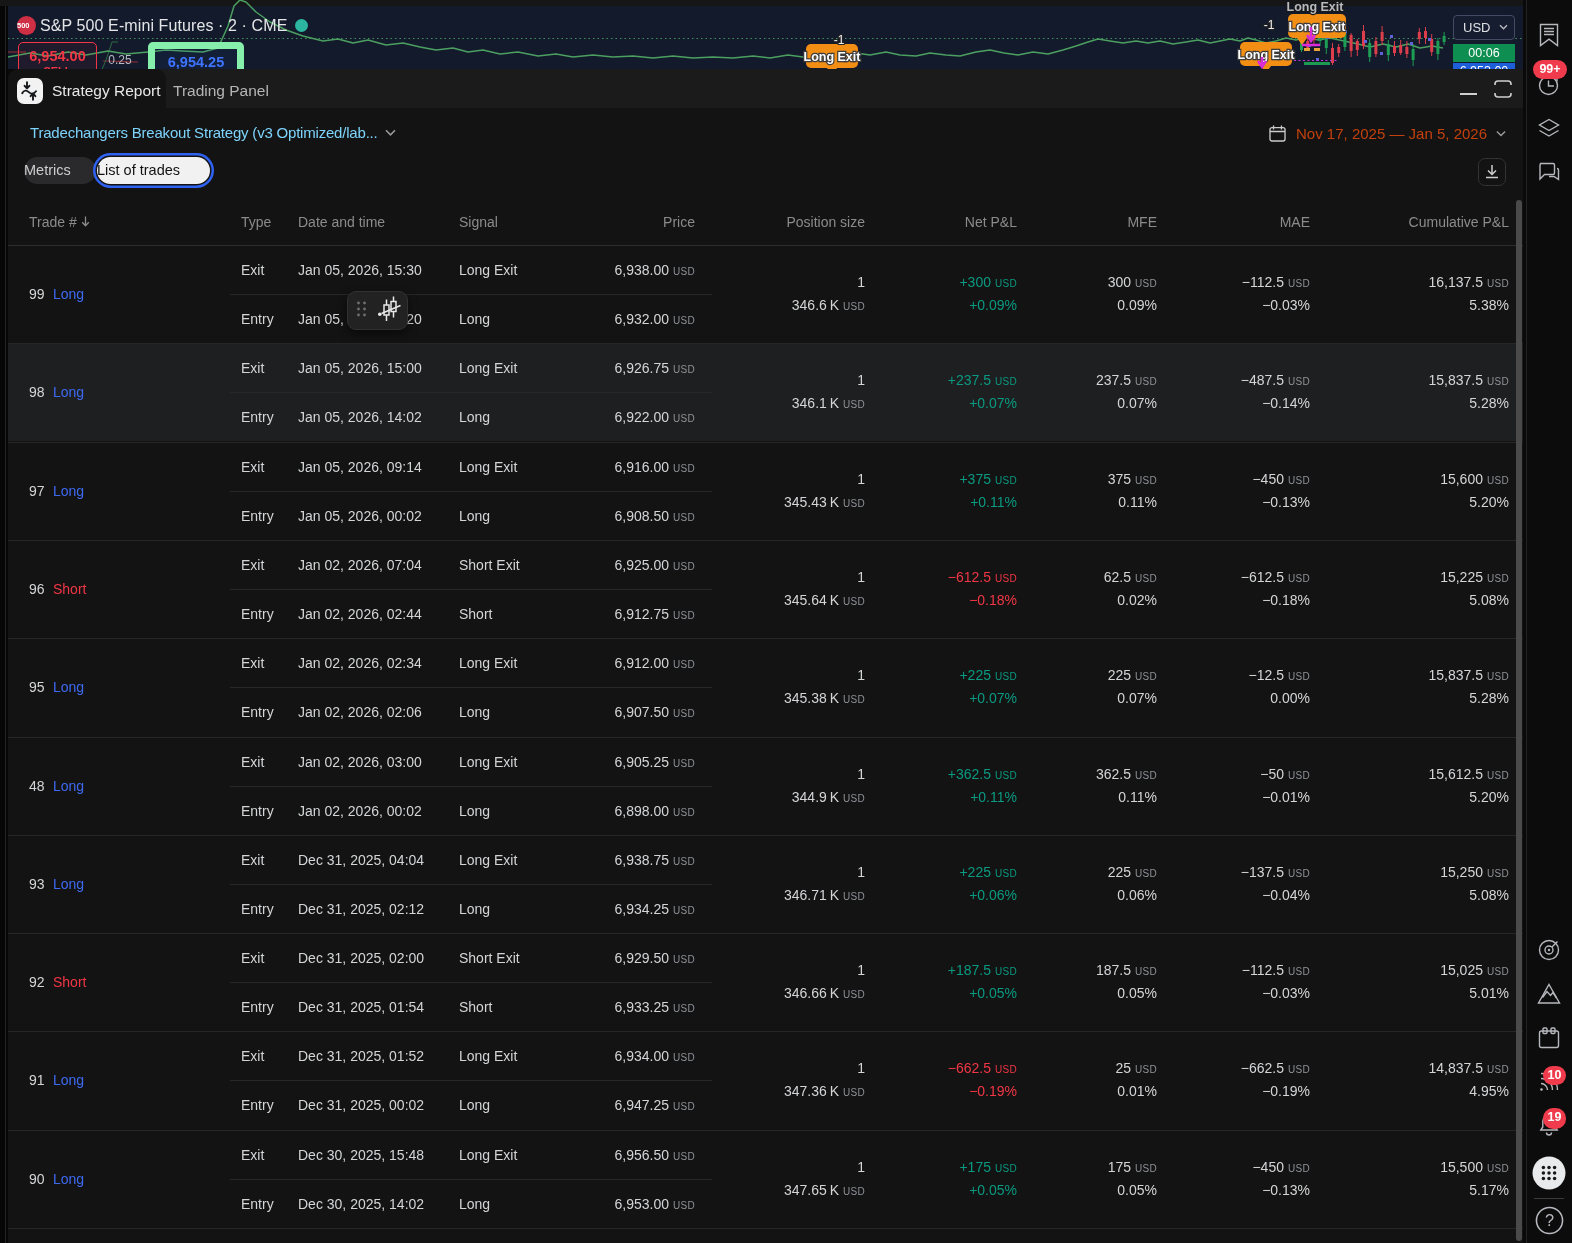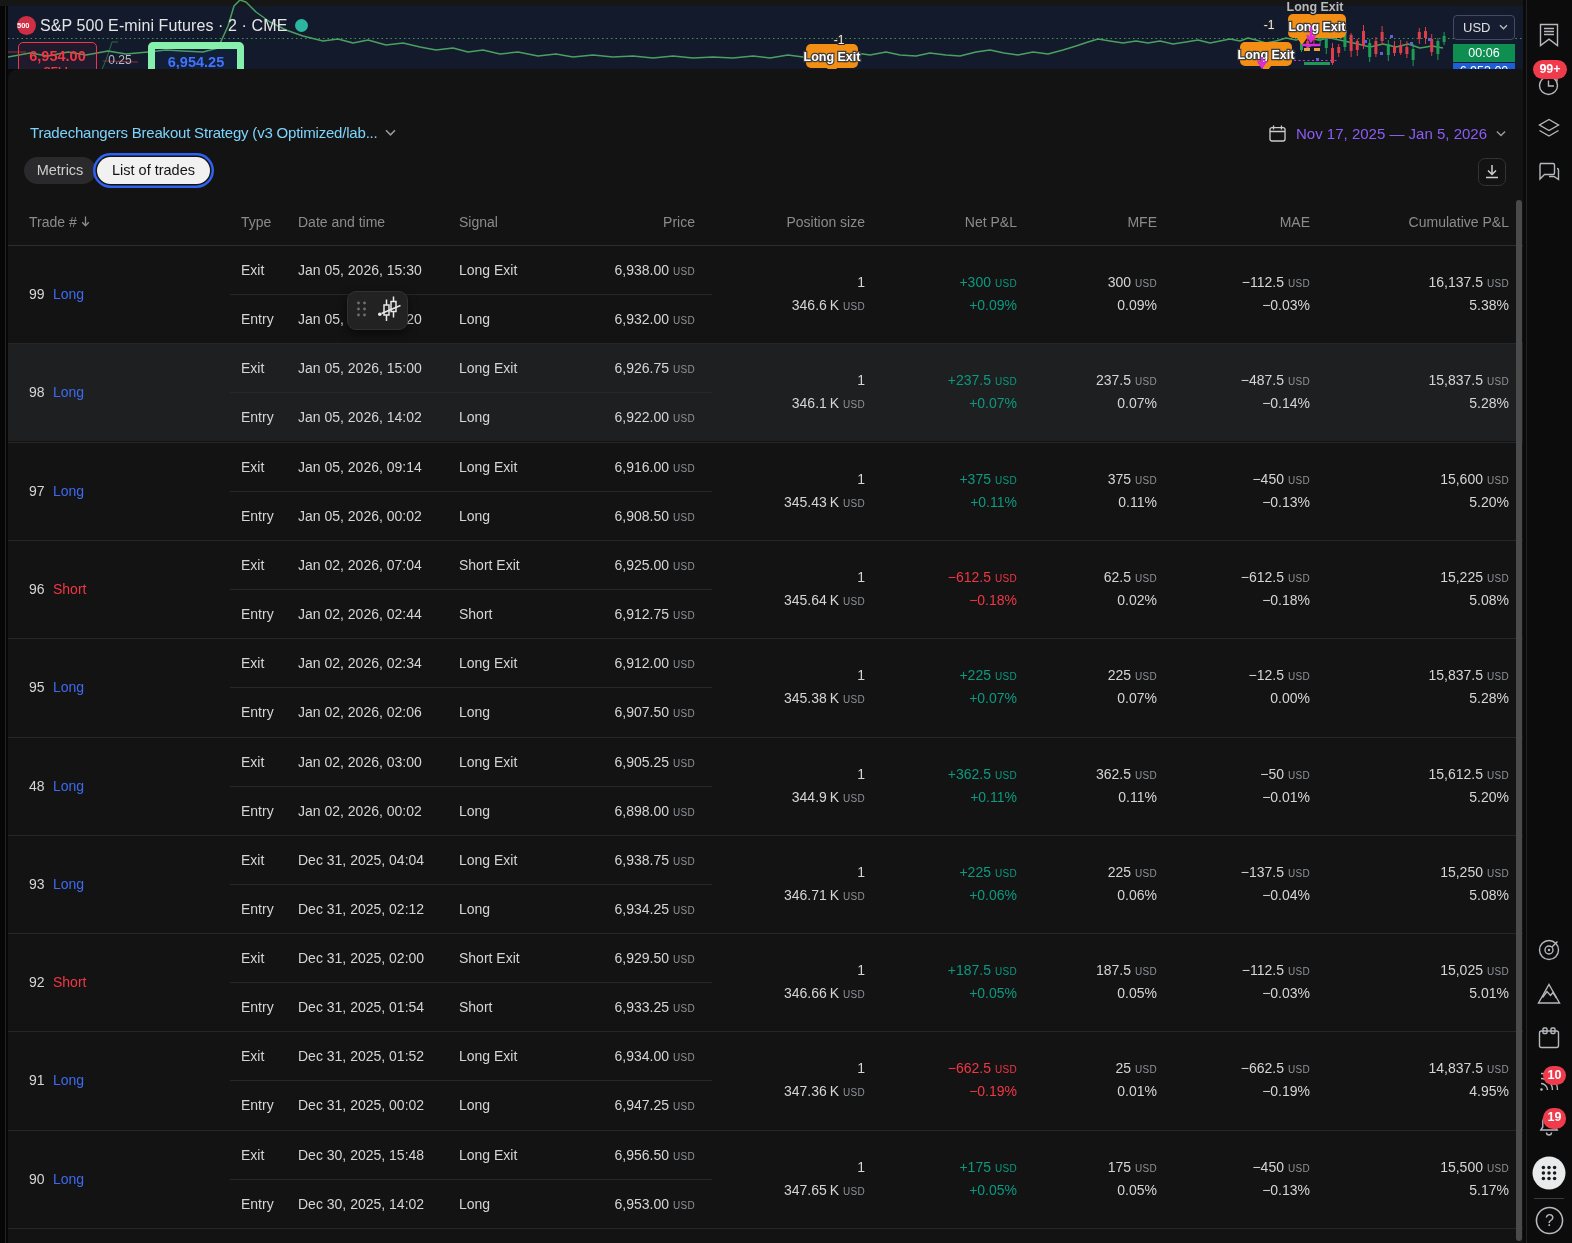--- a/index.html
+++ b/index.html
@@ -28,22 +28,22 @@
 #topstrip{position:absolute;left:0;top:0;width:8px;height:6px;background:#161616}
 #panel{position:absolute;left:8px;top:69px;width:1515px;height:1174px;background:#131313;border-radius:10px 0 0 0;overflow:hidden}
 #tabs{position:absolute;left:0;top:0;width:100%;height:39px;background:#1b1b1b;border-radius:10px 0 0 0}
 #atab{position:absolute;left:0;top:0;width:158px;height:39px;background:#131313;border-radius:10px 10px 0 0}
 #atab .tico{position:absolute;left:9px;top:9px;width:26px;height:26px;border-radius:7px;background:#f2f2f2}
 #atab span{position:absolute;left:44px;top:13px;font-size:15.5px;color:#e8e8e8}
 #ttab{position:absolute;left:165px;top:13px;font-size:15.5px;color:#b5b5b5}
 .mindash{position:absolute;left:1452px;top:24px;width:17px;height:2px;background:#cfcfcf}
 #title{position:absolute;left:22px;top:55px;font-size:15px;letter-spacing:-.2px;font-weight:400;color:#7dd3fc}
 #title svg{margin-left:7px;vertical-align:2px}
-#dr{position:absolute;right:17px;top:54px;font-size:15px;color:#8b5cf6;display:flex;align-items:center;gap:9px;height:20px}
-.pill{position:absolute;top:88px;height:27px;border-radius:14px;font-size:14.5px;text-align:center}
+#dr{position:absolute;right:17px;top:54px;font-size:15px;color:#c2410c;display:flex;align-items:center;gap:9px;height:20px}
+.pill{position:absolute;top:88px;height:27px;border-radius:14px;font-size:14.5px;}
 #pm{left:16px;width:72px;background:#2a2a2c;color:#cdcdcd;line-height:27px}
 #pl{left:89px;width:113px;background:#f1f1f1;color:#121212;line-height:27px;box-shadow:0 0 0 1.5px #131313,0 0 0 4px #2f62f0}
 #dl{position:absolute;left:1470px;top:89px;width:28px;height:28px;border:1px solid #323232;border-radius:7px}
 .hd{position:absolute;top:145px;font-size:14px;color:#8b8b8b;white-space:nowrap}
 .hr{text-align:center}
 #hline{position:absolute;left:0;top:176px;width:100%;height:1px;background:#2e2e2e}
 .gl{position:absolute;left:0;width:100%;height:1px;background:#262626}
 .g{position:absolute;left:0;width:1515px;height:98px}
 .g span{position:absolute;font-size:14px;color:#d4d5d7;white-space:nowrap;line-height:17px}
 .g .sep{position:absolute;left:222px;top:49px;width:482px;height:1px;background:#272727}
@@ -169,20 +169,37 @@
         <path d="M1,1.2 L4.5,4.8 L8,1.2" stroke="#b6b8bd" stroke-width="1.4" fill="none"></path>
       </svg></div>
 <div class="cd">00:06</div>
 <div class="bluep">6,953.00</div>
 </div>
 <div id="lstrip">
     <i></i>
   </div>
 <div id="topstrip"></div>
 <div id="panel">
+<div id="tabs">
+      <div id="atab">
+        <div class="tico"><svg width="26" height="26" viewBox="0 0 26 26">
+            <g stroke="#16181b" stroke-width="1.9" fill="none" stroke-linecap="round" stroke-linejoin="round">
+              <path d="M10,4.2 V9.8 M7.6,7.8 L10,10.4 L12.4,7.8"></path>
+              <path d="M5.2,15.2 C7,12 9.6,12 11.8,14.2 C14,16.4 16.6,16.4 19,13.2"></path>
+              <path d="M16,21.8 V16.2 M13.6,18.2 L16,15.6 L18.4,18.2"></path>
+            </g>
+          </svg></div>
+        <span>Strategy Report</span>
+      </div>
+      <div id="ttab">Trading Panel</div>
+<div class="mindash"></div>
+<svg style="position:absolute;left:1485px;top:10px" width="20" height="20" viewBox="0 0 20 20">
+        <path d="M2,6 V5 a3,3 0 0 1 3,-3 h10 a3,3 0 0 1 3,3 v1 M2,14 v1 a3,3 0 0 0 3,3 h10 a3,3 0 0 0 3,-3 v-1" stroke="#cfcfcf" stroke-width="1.6" fill="none"></path>
+      </svg>
+</div>
 <div id="title">Tradechangers Breakout Strategy (v3 Optimized/lab...<svg width="11" height="7" viewBox="0 0 11 7">
         <path d="M1,1.3 L5.5,5.8 L10,1.3" stroke="#9a9a9a" stroke-width="1.6" fill="none"></path>
       </svg></div>
 <div id="dr">
       <svg width="19" height="19" viewBox="0 0 24 24">
         <rect x="2.5" y="4.5" width="19" height="17" rx="2.5" stroke="#cbcbcb" stroke-width="1.7" fill="none"></rect>
         <path d="M7,2 V7 M17,2 V7 M2.5,9.5 H21.5" stroke="#cbcbcb" stroke-width="1.7" fill="none"></path>
       </svg>
       <span>Nov 17, 2025 — Jan 5, 2026</span>
       <svg width="10" height="7" viewBox="0 0 11 7">

